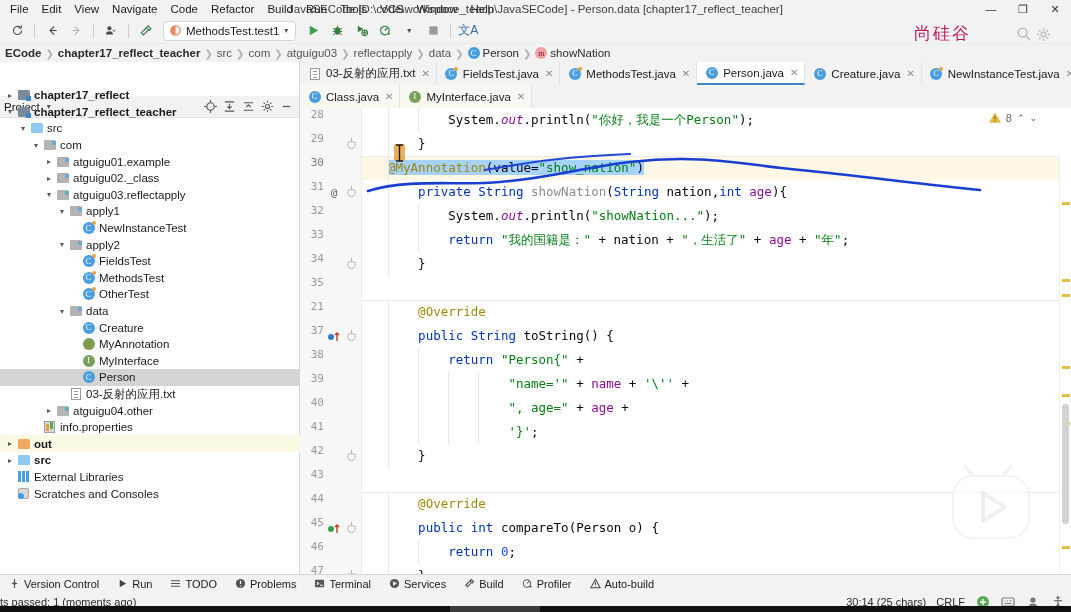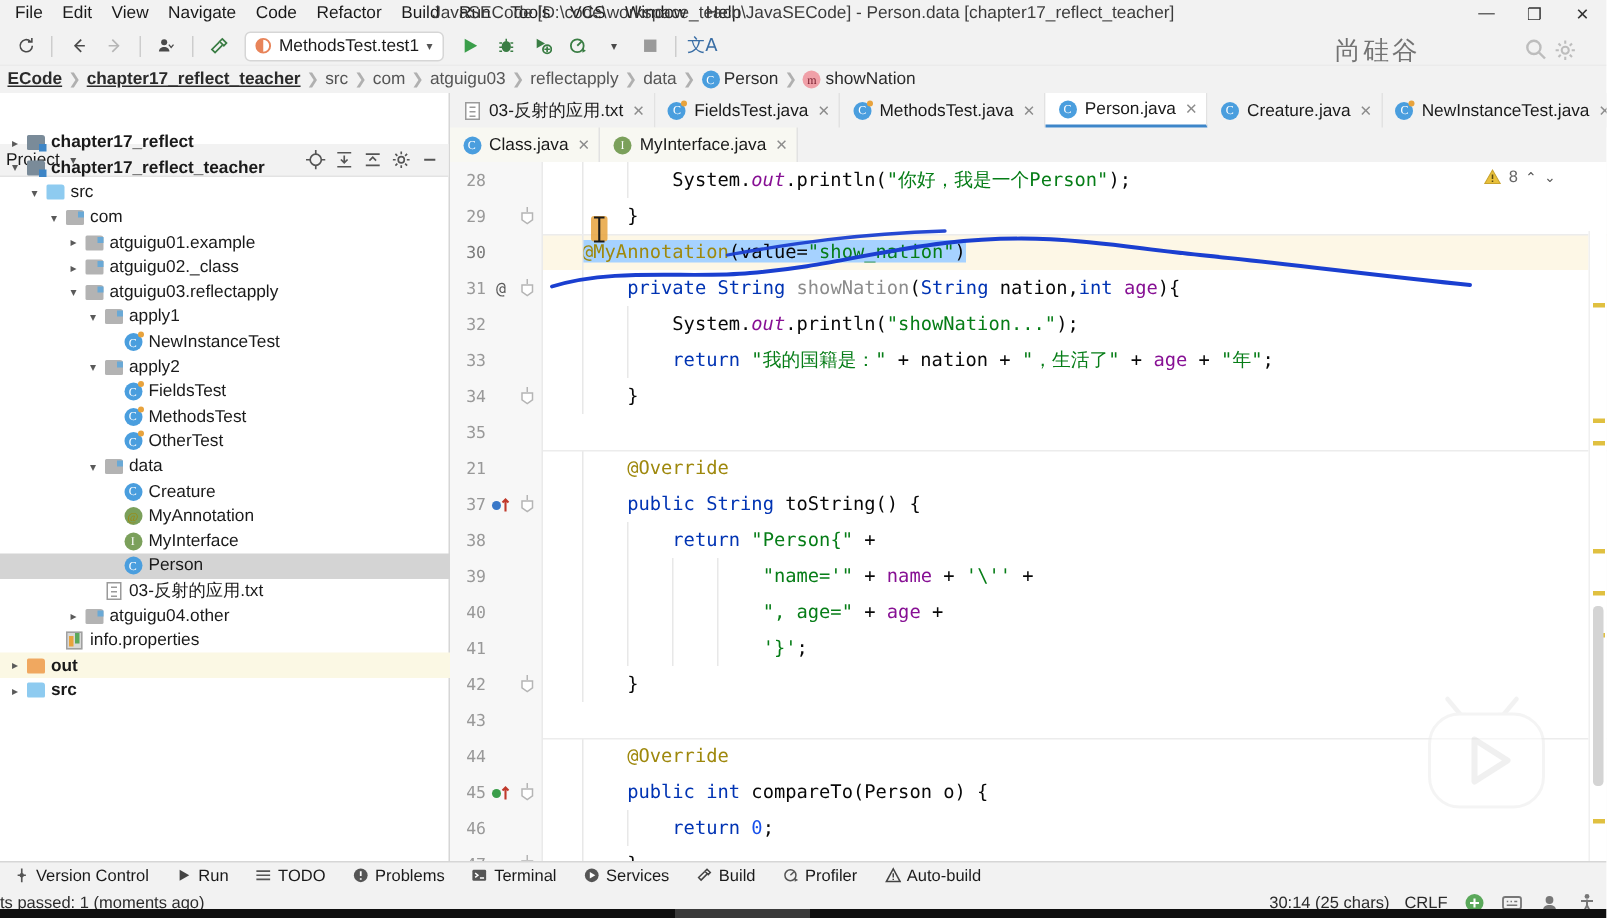--- a/index.html
+++ b/index.html
@@ -45,21 +45,21 @@
     font-size:11.5px; color:#1a1a1a; white-space:nowrap;
   }
 
   
   .crumbbar{
     position:absolute; left:0; top:44px; width:1071px; height:18px;
     background:#f2f2f2; display:flex; align-items:center; padding-left:2px;
     font-size:11.5px; color:#2b2b2b; white-space:nowrap; overflow:hidden;
   }
   .crumb{ padding:0 3px; display:flex; align-items:center; gap:3px; }
-  .crumb.bold{ font-weight:bold;text-decoration:underline; }
+  .crumb.bold{ font-weight:bold; }
   .crumb.dim{ color:#555; }
   .crumb-sep{ color:#b0b0b0; font-size:10px; padding:0 1px; }
 
   
   .leftpanel{
     position:absolute; left:0; top:62px; width:300px; height:512px;
     background:#fff; border-right:1px solid #d6d6d6;
   }
   .panel-head{
     height:22px; display:flex; align-items:center; background:#f2f2f2;
@@ -122,21 +122,21 @@
   .etab.active{ background:#fff; border-bottom:2px solid #3e86c9; }
   .etab.dim{ background:#f8f8f2; }
   .tab-x{ font-size:10px; color:#8c8c8c; margin-left:2px; }
 
   .codewrap{ position:absolute; left:0; top:46px; width:771px; height:466px; background:#fff; overflow:hidden; }
   .gutter{
     position:absolute; left:0; top:0; width:62px; height:466px; background:#f7f7f7;
     border-right:0px;
   }
   .gutter-rule{ position:absolute; left:61px; top:0; width:1px; height:466px; background:#eaeaea; }
-  .lnrow{ height:24px; display:flex; align-items:center; font-family:"DejaVu Sans Mono", monospace; font-size:11px; }
+  .lnrow{ height:24px; display:flex; font-family:"DejaVu Sans Mono", monospace; font-size:11px; }
   .ln{ width:26px; text-align:right; color:#999; padding-right:2px; }
   .gmark{ width:16px; display:flex; align-items:center; justify-content:center; }
   .gfold{ width:18px; display:flex; align-items:center; justify-content:center; color:#a9a9a9; font-size:9px; }
 
   .code{
     position:absolute; left:62px; top:0; width:709px; height:466px;
     font-family:"DejaVu Sans Mono", monospace; font-size:12.5px; line-height:24px;
     color:#080808; white-space:pre;
   }
   .cline{ height:24px; padding-left:26px; position:relative; }
@@ -184,21 +184,21 @@
   .statusbar{
     position:absolute; left:0; top:592px; width:1071px; height:20px;
     background:#f2f2f2; display:flex; align-items:center; font-size:11px; color:#2b2b2b;
   }
   .sb-left{ padding-left:0; }
   .sb-right{ margin-left:auto; display:flex; align-items:center; gap:10px; padding-right:6px; }
   .sb-ico{ width:15px; height:15px; display:flex; align-items:center; justify-content:center; }
 
   
   .wm-text{
-    position:absolute; right:124px; top:22px; font-size:17px; color:#737373;
+    position:absolute; right:100px; top:22px; font-size:17px; color:#be185d;
     letter-spacing:2px; pointer-events:none; font-family:"DejaVu Sans", sans-serif;margin-left:24px;
   }
   .wm-text2{
     position:absolute; right:20px; top:24px; font-size:15px; color:#e6e6e6;
     pointer-events:none;
   }
   .wm-tv{ position:absolute; right:28px; bottom:58px; pointer-events:none; opacity:.55; }
   .wm-csdn{
     position:absolute; right:58px; bottom:4px; font-size:12px; color:#c9c9c9;
     pointer-events:none; letter-spacing:.4px;
@@ -546,20 +546,34 @@
             <span class="fldr out"></span>
           </span>
           <span class="tlabel b">out</span>
         </div>
         <div class="trow" style="padding-left: 4px;">
           <span class="arrow">▸</span>
           <span class="ticon">
             <span class="fldr src"></span>
           </span>
           <span class="tlabel b">src</span>
+        </div>
+        <div class="trow" style="padding-left: 4px;">
+          <span class="arrow"></span>
+          <span class="ticon">
+            <span class="libicon"></span>
+          </span>
+          <span class="tlabel">External Libraries</span>
+        </div>
+        <div class="trow" style="padding-left: 4px;">
+          <span class="arrow"></span>
+          <span class="ticon">
+            <span class="scricon"></span>
+          </span>
+          <span class="tlabel">Scratches and Consoles</span>
         </div>
       </div>
   </div>
 
   <div class="editor-area">
 
     <div class="tabstrip">
       <div class="tabrow" id="tabrow1">
           <div class="etab">
             <span class="ticon" style="margin-right: 0px;">

